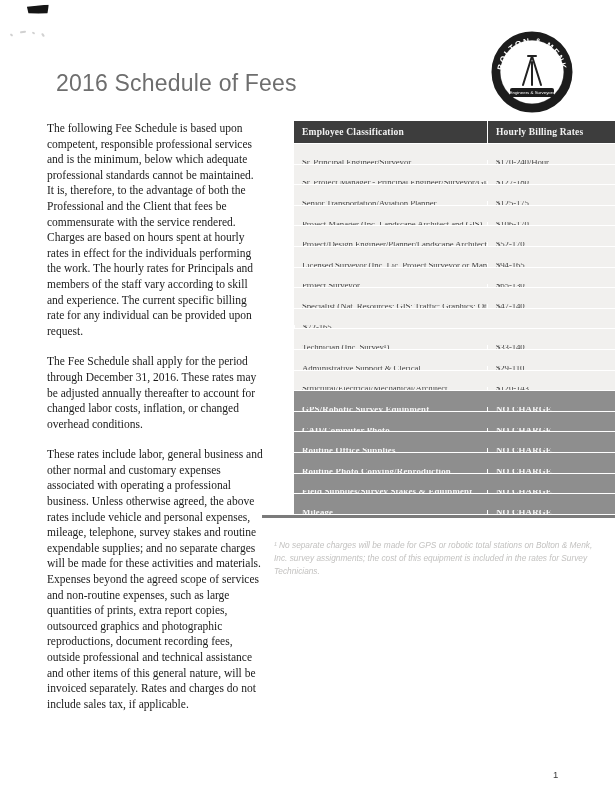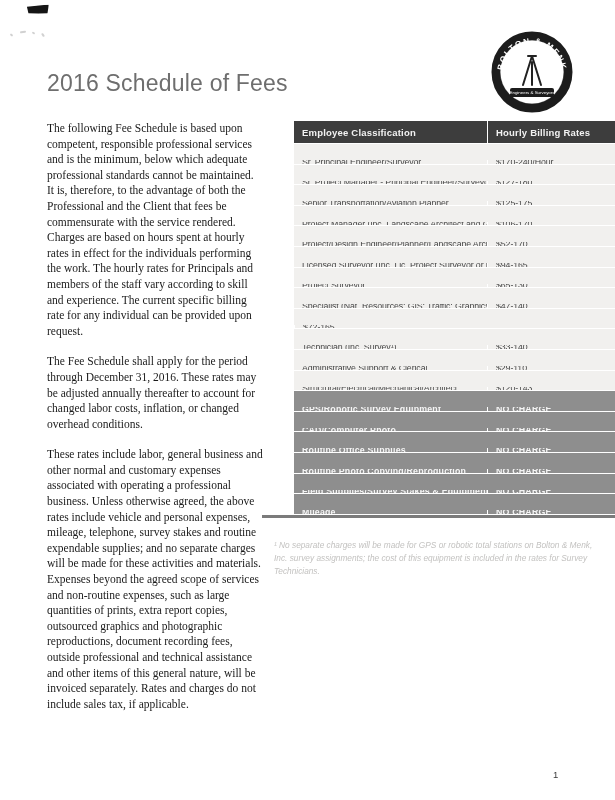--- a/index.html
+++ b/index.html
@@ -16,36 +16,36 @@
   }
   .pencil-marks{position:absolute;left:8px;top:27px;width:60px;height:14px;}
   .pencil-marks i{position:absolute;background:#9a9a9a;opacity:.45;border-radius:1px;}
   .pencil-marks i:nth-child(1){left:2px;top:7px;width:3px;height:2px;transform:rotate(40deg);}
   .pencil-marks i:nth-child(2){left:12px;top:4px;width:6px;height:1.5px;transform:rotate(-8deg);}
   .pencil-marks i:nth-child(3){left:24px;top:5px;width:3px;height:2px;transform:rotate(30deg);}
   .pencil-marks i:nth-child(4){left:33px;top:7px;width:4px;height:2px;transform:rotate(55deg);}
 
   
   .title{
-    position:absolute;left:47px;top:70px;margin:0;
+    position:absolute;left:56px;top:70px;margin:0;
     font-family:"Liberation Sans", sans-serif;font-weight:400;
     font-size:23px;color:#6e6e6e;letter-spacing:.2px;
   }
 
   
   .body-col{position:absolute;left:47px;top:121px;width:216px;}
   .body-col p{
     margin:0 0 15px 0;font-size:11.5px;line-height:15.6px;color:#1a1a1a;
     text-align:left;
   }
 
   
   .fee-table{
     position:absolute;left:262px;top:121px;width:322px;
-    font-family:Liberation Sans, sans-serif;
+    font-family:Liberation Serif, serif;
     border-bottom:3px solid #7b7b7b;
     padding-left:32px;
   }
   .tr{display:flex;box-sizing:border-box;border-bottom:1.5px solid #ffffff;}
   .thead{height:23px;background:#3d3d3d;color:#f2f2f2;}
   .thead .td{font-weight:700;font-size:9.5px;letter-spacing:.2px;}
   .td{
     box-sizing:border-box;display:flex;align-items:center;
     padding-left:8px;overflow:hidden;white-space:nowrap;
   }

